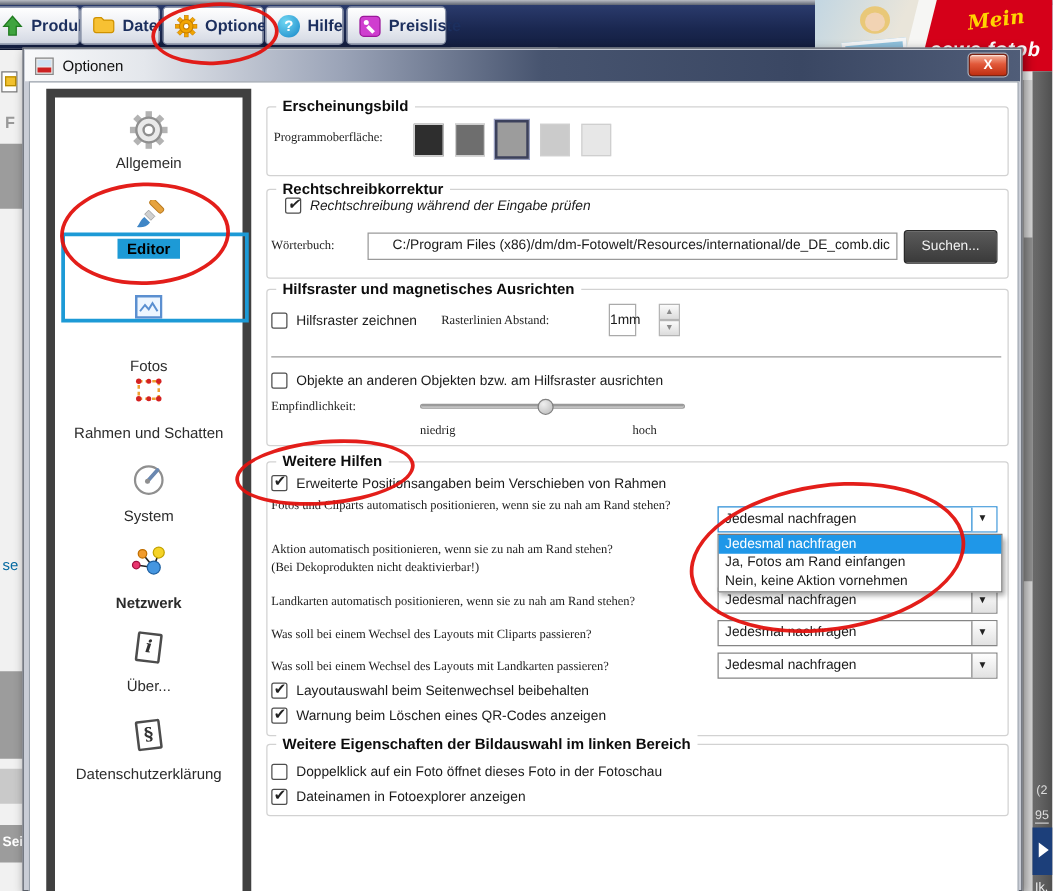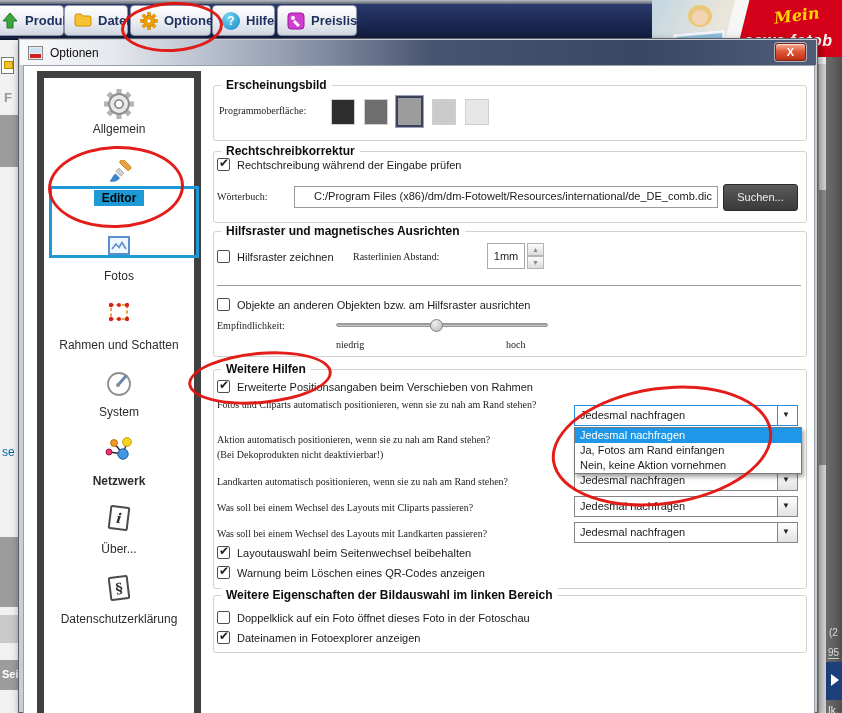--- a/index.html
+++ b/index.html
@@ -75,21 +75,21 @@
   .cbrow span.cb-label { font-size:11px; line-height:14px; }
 
   
   .swatch { position:absolute; width:24px; height:26px; border:1px solid #cfcfcf; cursor:pointer; }
   .swatch.selected { border:2px solid #3c415c; box-shadow:0 0 0 1px #9aa0c0; }
 
   
   .textinput { position:absolute; background:#fff; border:1px solid #9a9a9a; font-size:11px; padding:3px 5px; white-space:nowrap; overflow:hidden; }
   .darkbtn { position:absolute; background:linear-gradient(#5a5a5a,#3a3a3a); color:#f2f2f2; border:1px solid #2a2a2a; border-radius:3px;
     font-size:11px; text-align:center; cursor:pointer; }
-  .spinbox { position:absolute; width:38px; height:26px; border:1px solid #aaa; background:#fff; font-size:11px; text-align:center; line-height:24px; }
+  .spinbox { position:absolute; width:22px; height:26px; border:1px solid #aaa; background:#fff; font-size:11px; text-align:center; line-height:24px; }
   .spinbtns { position:absolute; width:17px; height:26px; }
   .spinbtn { width:17px; height:13px; border:1px solid #b5b5b5; background:linear-gradient(#fbfbfb,#dcdcdc); color:#8a8a8a; font-size:7px; text-align:center; line-height:12px; cursor:pointer; }
   .sep { position:absolute; height:1px; background:#9a9a9a; }
 
   
   .slider-track { position:absolute; height:4px; background:linear-gradient(#8c8c8c,#d8d8d8); border-radius:2px; border:1px solid #999; }
   .slider-handle { position:absolute; width:13px; height:13px; border-radius:50%; background:radial-gradient(circle at 35% 30%,#efefef,#b8b8b8); border:1px solid #808080; cursor:pointer; }
 
   
   .combo { position:absolute; width:224px; height:21px; background:#fff; border:1px solid #858585; display:flex; cursor:pointer; }
@@ -252,21 +252,21 @@
       <span class="side-label"><span class="editor-label">Editor</span></span>
     </div>
 
     <div class="side-item" style="top:158px;">
       <span class="side-icon">
         <svg width="22" height="19" viewBox="0 0 22 19">
             <rect x="1" y="1" width="20" height="17" fill="#eef6ff" stroke="#5b8fd0" stroke-width="2"></rect>
             <polyline points="4,13 8,8 11,11.5 14,6.5 18,13" fill="none" stroke="#5b8fd0" stroke-width="1.6"></polyline>
           </svg>
       </span>
-      <span class="side-label" style="margin-top:12px;">Fotos</span>
+      <span class="side-label" style="margin-top:28px;">Fotos</span>
     </div>
 
     <div class="side-item" style="top:222px;">
       <span class="side-icon">
         <svg width="26" height="24" viewBox="0 0 26 24">
           <rect x="5" y="5" width="16" height="14" fill="none" stroke="#f0a030" stroke-width="2" stroke-dasharray="3 2.4"></rect>
           <circle cx="5" cy="5" r="2.2" fill="#d42222"></circle>
             <circle cx="21" cy="5" r="2.2" fill="#d42222"></circle>
           <circle cx="13" cy="5" r="2" fill="#d42222"></circle>
             <circle cx="5" cy="19" r="2.2" fill="#d42222"></circle>
@@ -320,21 +320,21 @@
   <div class="lbl" style="left:200px; top:66px;">Programmoberfläche:</div>
   <div class="swatch" style="left:312px; top:60px; background:#2e2e2e;"></div>
   <div class="swatch" style="left:345px; top:60px; background:#6e6e6e;"></div>
   <div class="swatch selected" style="left:377px; top:57px; width:27px; height:31px; background:#9c9c9c;"></div>
   <div class="swatch" style="left:413px; top:60px; background:#cbcbcb;"></div>
   <div class="swatch" style="left:446px; top:60px; background:#e7e7e7;"></div>
 
   <div class="gbox" style="top:112px; height:72px;">
     <span class="gtitle">Rechtschreibkorrektur</span>
   </div>
-  <div class="cbrow" style="left:198px; top:119px;">
+  <div class="cbrow" style="left:209px; top:119px;font-style:italic;">
     <span class="cb checked"></span>
     <span class="cb-label">Rechtschreibung während der Eingabe prüfen</span>
   </div>
   <div class="lbl" style="left:198px; top:152px;">Wörterbuch:</div>
   <div class="textinput" style="left:275px; top:147px; width:424px; height:22px;text-align:right;">C:/Program Files (x86)/dm/dm-Fotowelt/Resources/international/de_DE_comb.dic</div>
   <div class="darkbtn" style="left:704px; top:145px; width:75px; height:27px; line-height:25px;">Suchen...</div>
 
   <div class="gbox" style="top:192px; height:126px;">
     <span class="gtitle">Hilfsraster und magnetisches Ausrichten</span>
   </div>

